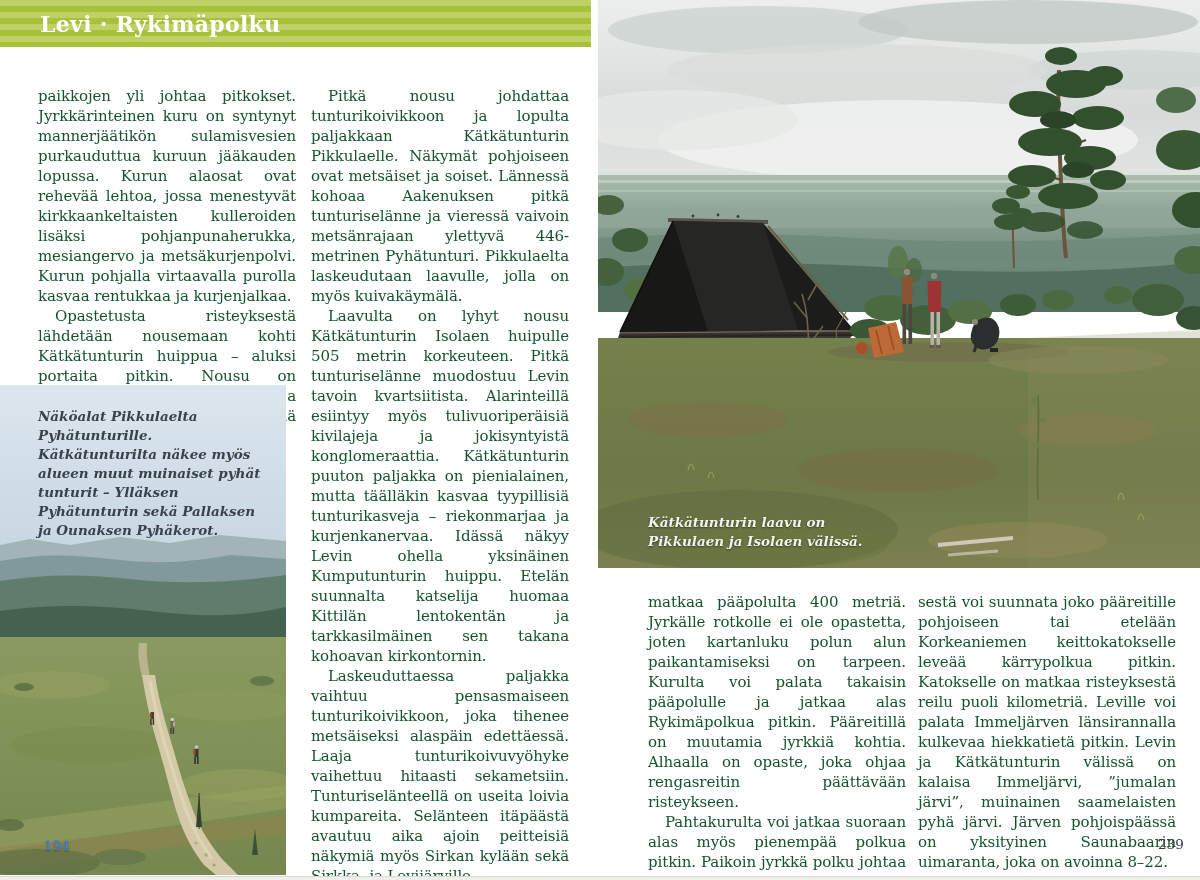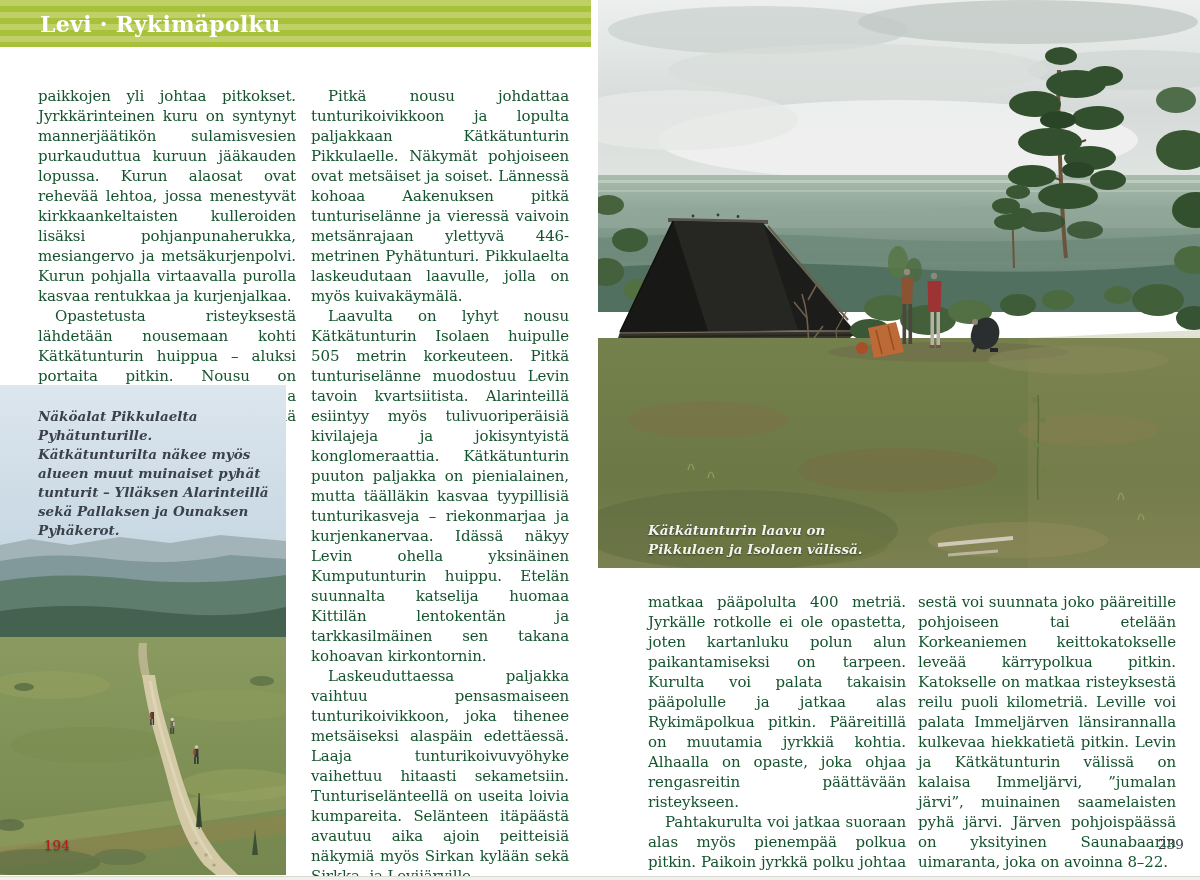--- a/index.html
+++ b/index.html
@@ -32,23 +32,23 @@
   
   .photo{position:absolute;overflow:hidden;margin:0;padding:0;}
   .photo svg{display:block;}
   .photo-left{left:0;top:385px;width:286px;height:490px;}
   .photo-right{left:598px;top:0;width:602px;height:568px;}
   .caption{
     position:absolute;font-style:italic;font-weight:bold;
     font-size:13.5px;line-height:19px;margin:0;
   }
   .caption-dark{left:38px;top:22px;width:232px;color:#3a414b;}
-  .caption-light{left:50px;top:513px;width:215px;color:#f4f3ef;text-shadow:0 1px 2px rgba(0,0,0,.5);margin-top:8px;}
+  .caption-light{left:50px;top:513px;width:215px;color:#f4f3ef;text-shadow:0 1px 2px rgba(0,0,0,.5);}
   .pagenum{position:absolute;font-size:13.5px;}
-  .pagenum-left{left:44px;top:452px;color:#b91c1c;text-shadow:0 1px 2px rgba(0,0,0,.45);}
+  .pagenum-left{left:44px;top:452px;color:#3b82f6;text-shadow:0 1px 2px rgba(0,0,0,.45);}
   .pagenum-right{left:1158px;top:836px;color:#353a42;}
   .bottom-edge{
     position:absolute;left:0;top:876px;width:1200px;height:4px;
     background:#efefec;border-top:1px solid #d9d9d5;
   }
 </style>
 </head>
 <body>
 
 <div class="spread">
@@ -132,21 +132,21 @@
       <g>
         <path d="M196,442 L199,408 L202,442 Z" fill="#31482f"></path>
         <rect x="198.6" y="408" width="1" height="36" fill="#3a3a2c"></rect>
         <path d="M252,470 L255,444 L258,470 Z" fill="#3a5135"></path>
         <ellipse cx="24" cy="302" rx="10" ry="4" fill="#5d7145" opacity="0.9"></ellipse>
         <ellipse cx="262" cy="296" rx="12" ry="5" fill="#5d7145" opacity="0.8"></ellipse>
         <ellipse cx="120" cy="472" rx="26" ry="8" fill="#62734a" opacity="0.7"></ellipse>
         <ellipse cx="10" cy="440" rx="14" ry="6" fill="#5a6b43" opacity="0.8"></ellipse>
       </g>
     </svg>
-    <figcaption class="caption caption-dark">Näköalat Pikkulaelta Pyhätunturille. Kätkätunturilta näkee myös alueen muut muinaiset pyhät tunturit – Ylläksen Alarinteillä sekä Pallaksen ja Ounaksen Pyhäkerot.</figcaption>
+    <figcaption class="caption caption-dark">Näköalat Pikkulaelta Pyhätunturille. Kätkätunturilta näkee myös alueen muut muinaiset pyhät tunturit – Ylläksen Pyhätunturin sekä Pallaksen ja Ounaksen Pyhäkerot.</figcaption>
     <span class="pagenum pagenum-left">194</span>
   </figure>
 
   <figure class="photo photo-right">
     <svg width="602" height="568" viewBox="0 0 602 568">
       <defs>
         <linearGradient id="skyR" x1="0" y1="0" x2="0" y2="1">
           <stop offset="0" stop-color="#ecefed"></stop>
           <stop offset="0.55" stop-color="#d6dbd9"></stop>
           <stop offset="1" stop-color="#e3e7e4"></stop>

